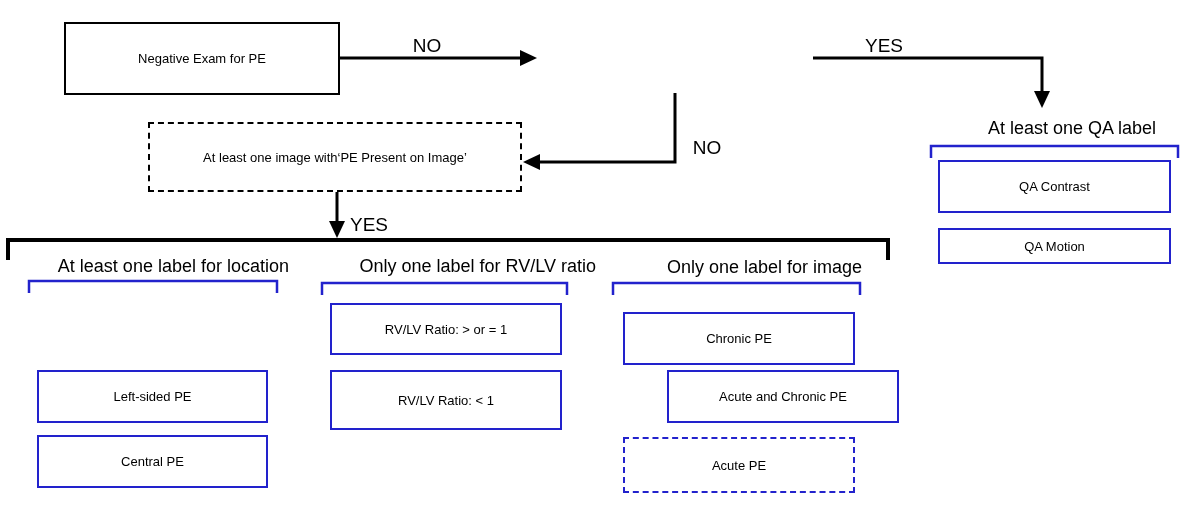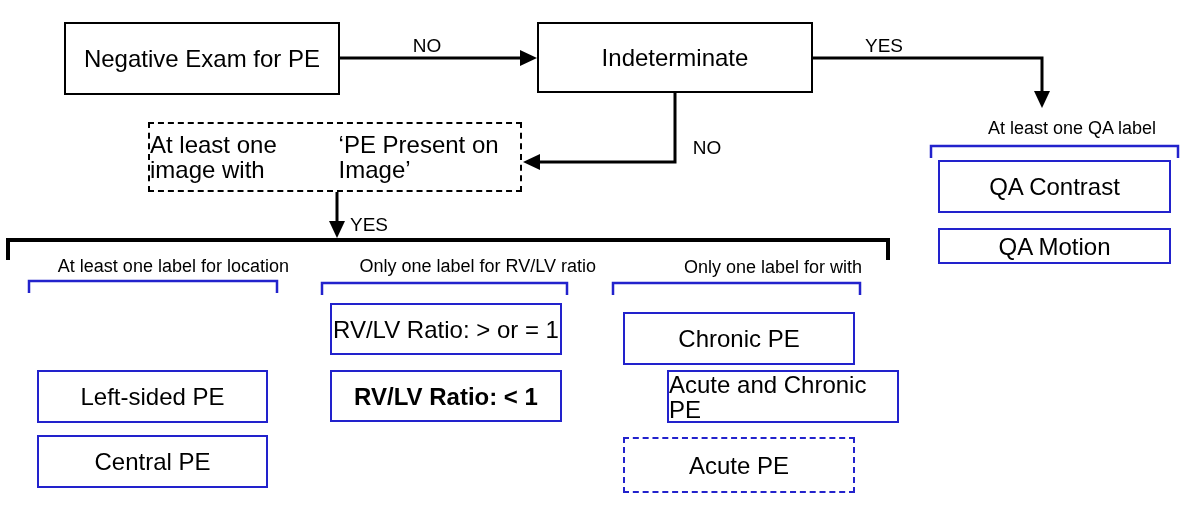--- a/index.html
+++ b/index.html
@@ -17,22 +17,22 @@
     left: 0; top: 0;
     width: 1194px; height: 512px;
   }
   .node {
     position: absolute;
     box-sizing: border-box;
     background: #ffffff;
     display: flex;
     align-items: center;
     justify-content: center;
-    text-align: left;
-    font-size: 24px;
+    text-align: center;
+    font-size: 13px;
     line-height: 25px;
   }
   .black-solid  { border: 2px solid #000000; }
   .black-dashed { border: 2px dashed #000000; }
   .blue-solid   { border: 2px solid #2222cc; }
   .blue-dashed  { border: 2px dashed #2222cc; }
   .group-title {
     position: absolute;
     font-size: 18px;
     text-align: right;
@@ -69,23 +69,20 @@
     <polyline points="29,293 29,281 277,281 277,293" fill="none" stroke="#2222cc" stroke-width="2.5"></polyline>
     <polyline points="322,295 322,283 567,283 567,295" fill="none" stroke="#2222cc" stroke-width="2.5"></polyline>
     <polyline points="613,295 613,283 860,283 860,295" fill="none" stroke="#2222cc" stroke-width="2.5"></polyline>
     <polyline points="931,158 931,146 1178,146 1178,158" fill="none" stroke="#2222cc" stroke-width="2.5"></polyline>
   </svg>
 
   <div class="node black-solid" style="left:64px; top:22px; width:276px; height:73px;">
     <span>Negative Exam for PE</span>
   </div>
 
-  <div class="node black-solid" style="left:537px; top:22px; width:276px; height:71px;">
-    <span>Indeterminate</span>
-  </div>
 
   <div class="node black-dashed" style="left:148px; top:122px; width:374px; height:70px; flex-direction:row;">
     <div>At least one image with</div>
     <div>‘PE Present on Image’</div>
   </div>
 
   <div class="edge-label" style="left:397px; top:35px; width:60px;">NO</div>
   <div class="edge-label" style="left:854px; top:35px; width:60px;">YES</div>
   <div class="edge-label" style="left:677px; top:137px; width:60px;">NO</div>
   <div class="edge-label" style="left:350px; top:214px; width:60px; text-align:left;">YES</div>
@@ -103,25 +100,25 @@
     <span>Left-sided PE</span>
   </div>
   <div class="node blue-solid" style="left:37px; top:435px; width:231px; height:53px;">
     <span>Central PE</span>
   </div>
 
   <div class="group-title" style="left:336px; top:256px; width:260px;">Only one label for RV/LV ratio</div>
   <div class="node blue-solid" style="left:330px; top:303px; width:232px; height:52px;">
     <span>RV/LV Ratio: &gt; or = 1</span>
   </div>
-  <div class="node blue-solid" style="left:330px; top:370px; width:232px; height:52px;font-weight:bold;">
+  <div class="node blue-solid" style="left:330px; top:370px; width:232px; height:60px;">
     <span>RV/LV Ratio: &lt; 1</span>
   </div>
 
-  <div class="group-title" style="left:614px; top:257px; width:248px;">Only one label for with</div>
+  <div class="group-title" style="left:614px; top:257px; width:248px;">Only one label for image</div>
   <div class="node blue-solid" style="left:623px; top:312px; width:232px; height:53px;">
     <span>Chronic PE</span>
   </div>
   <div class="node blue-solid" style="left:623px; top:370px; width:232px; height:53px;margin-left:44px;">
     <span>Acute and Chronic PE</span>
   </div>
   <div class="node blue-dashed" style="left:623px; top:437px; width:232px; height:56px;">
     <span>Acute PE</span>
   </div>
 

